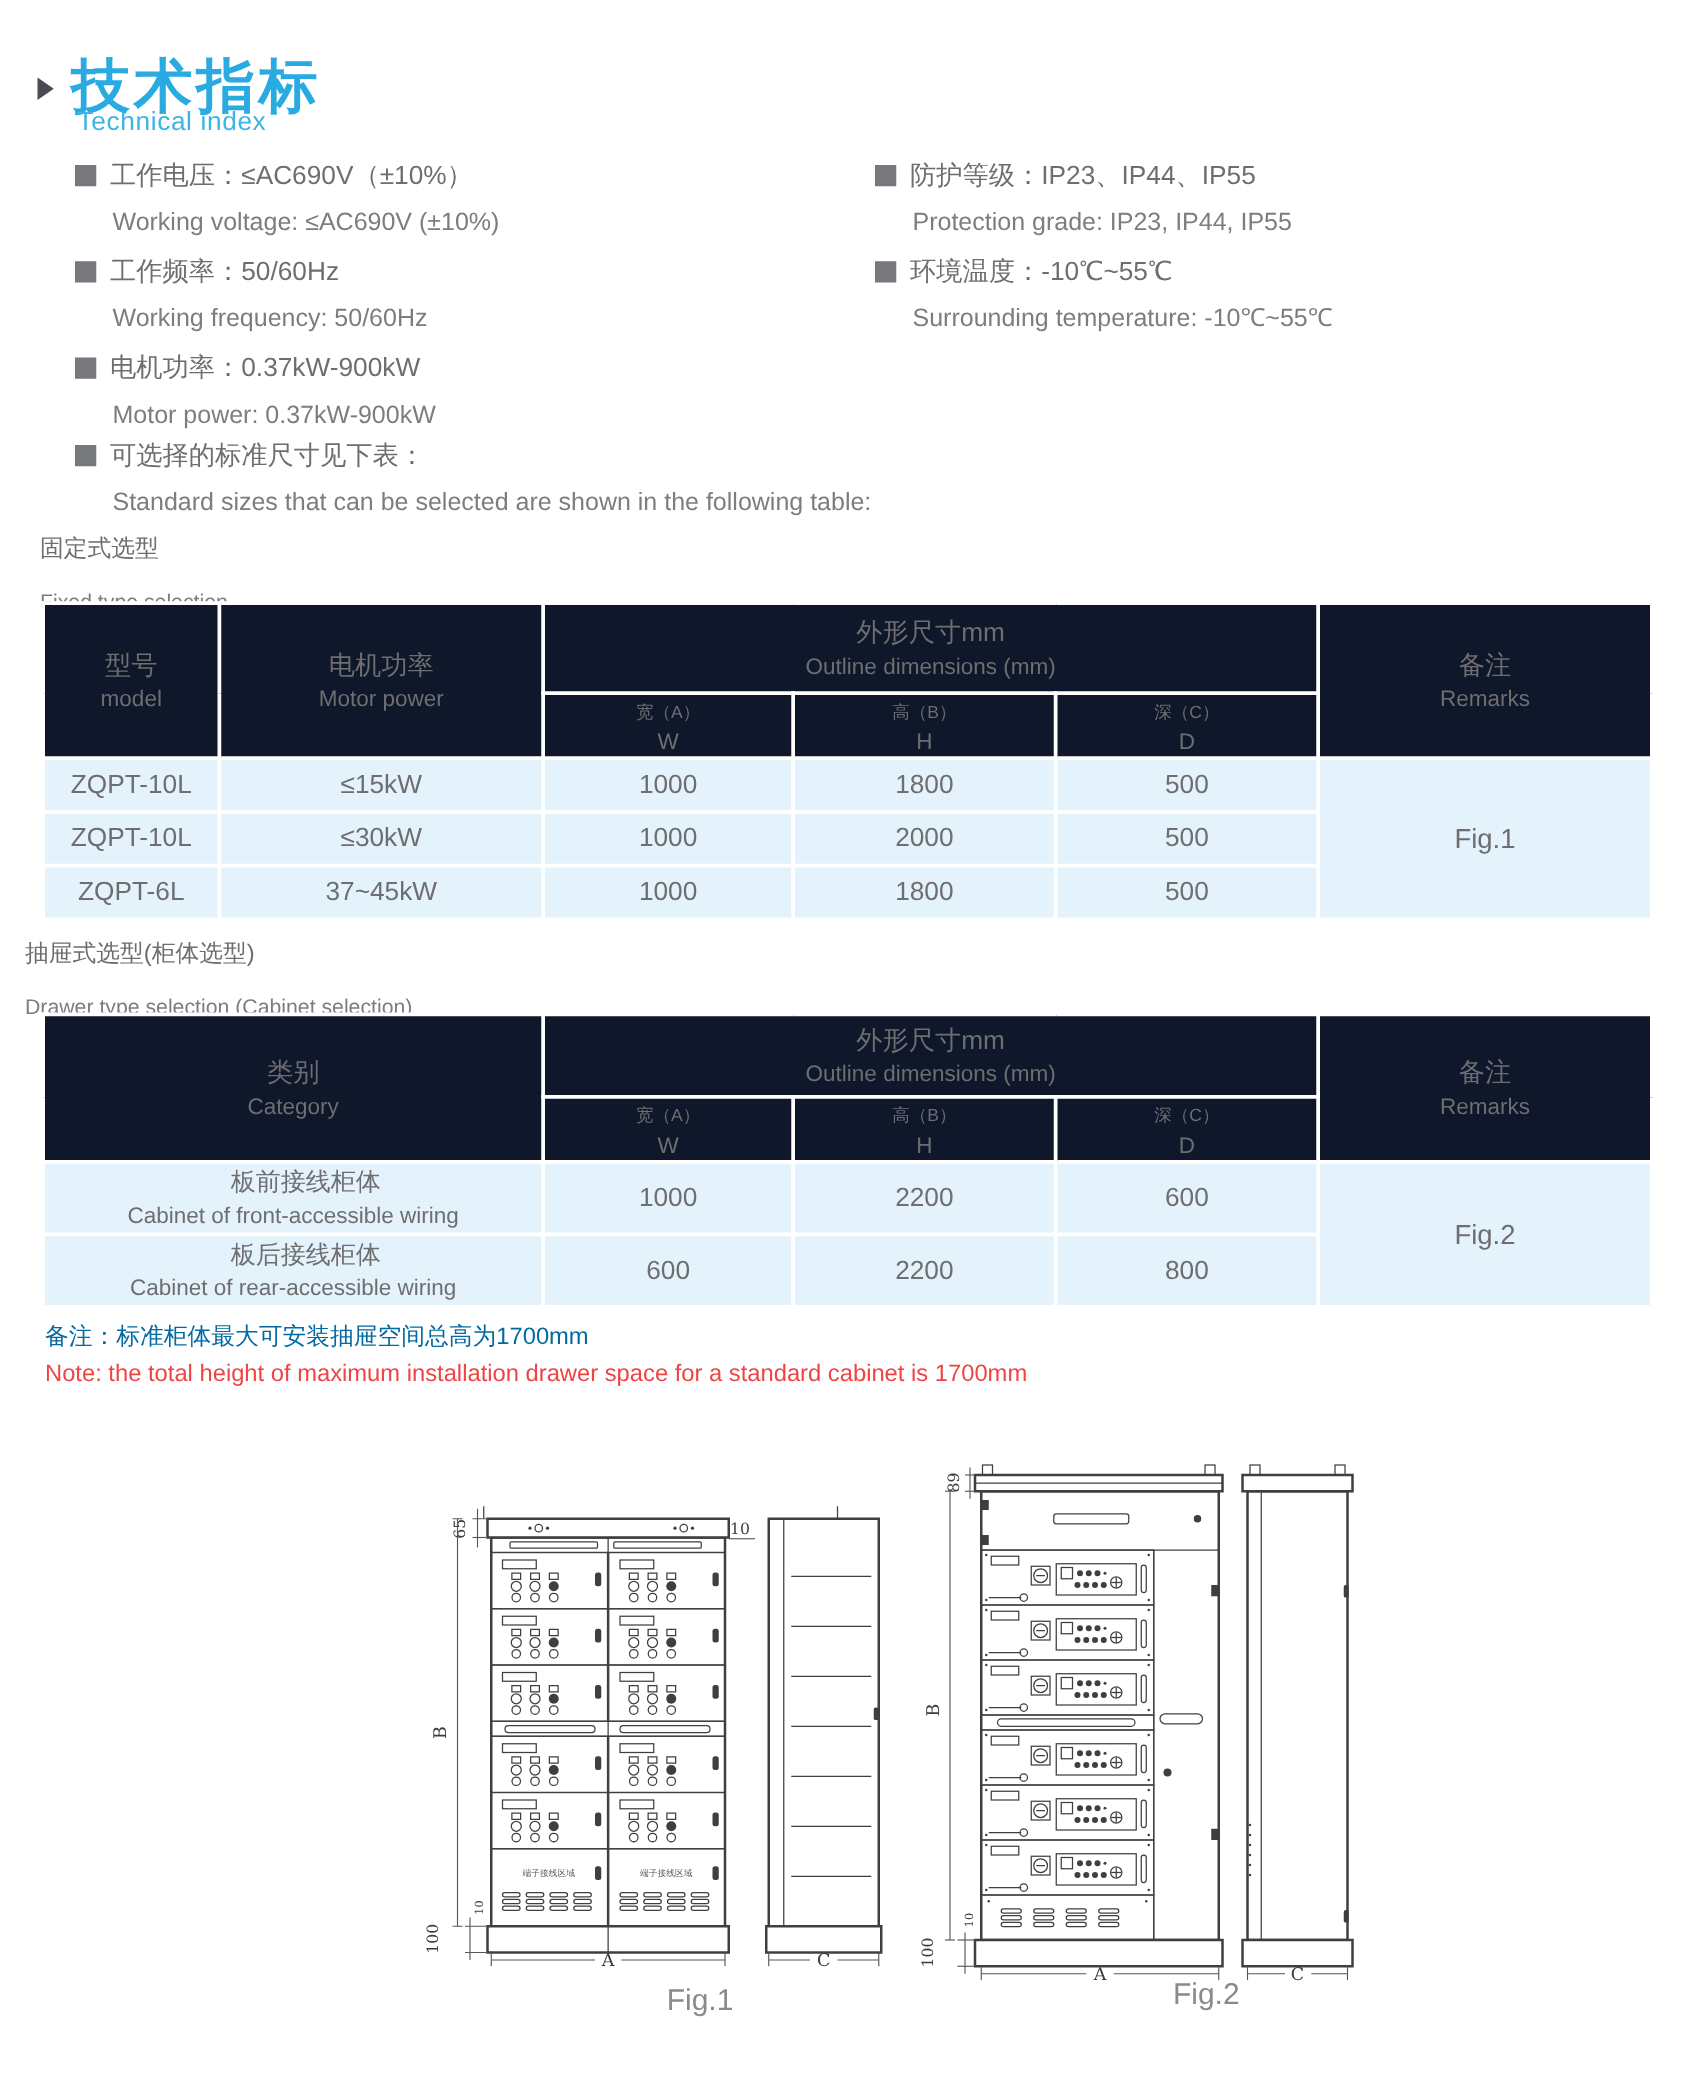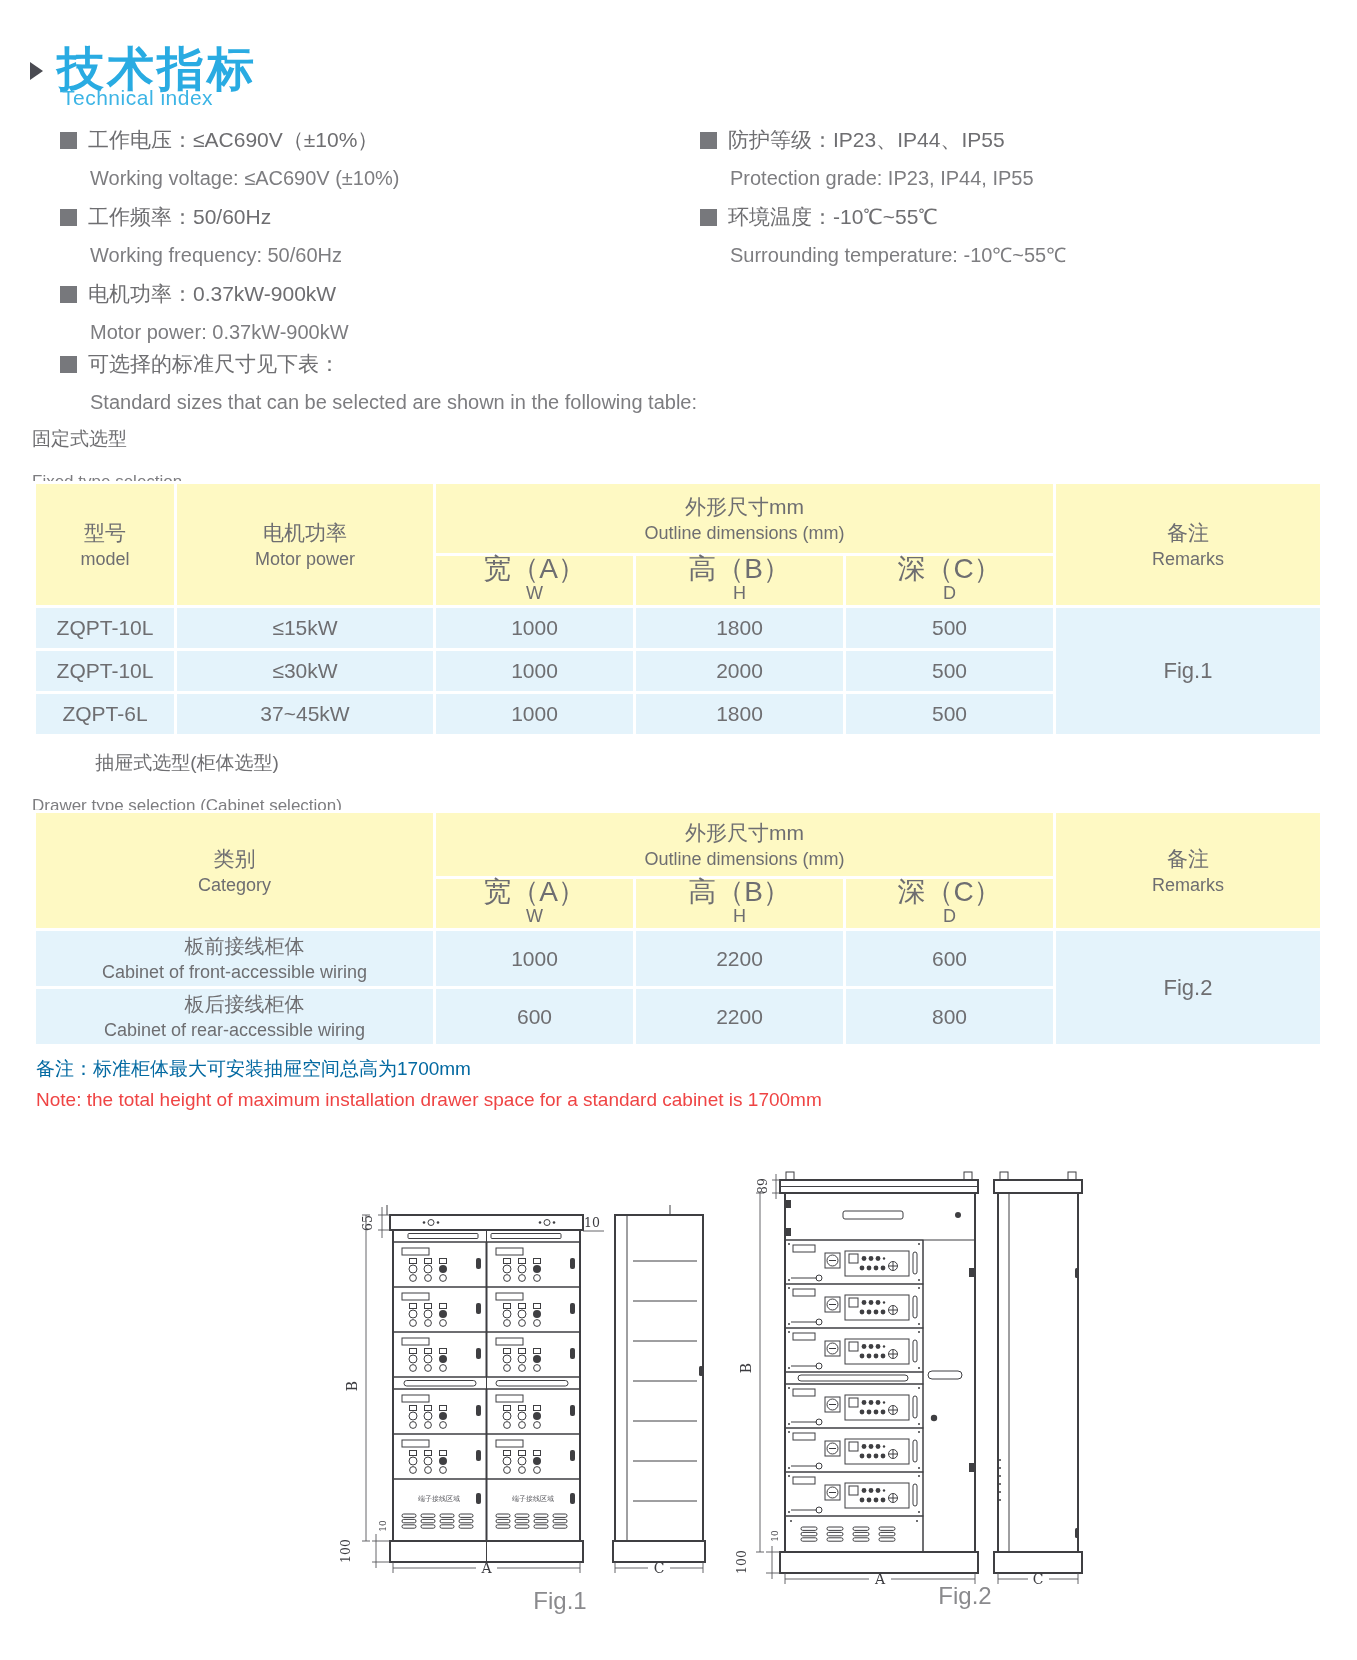--- a/index.html
+++ b/index.html
@@ -20,25 +20,25 @@
   .spec-zh{font-size:21px;color:#6e6e71;display:flex;align-items:center;height:24px;margin-bottom:14px;}
   .spec-en{font-size:20px;color:#7d7d80;margin:0 0 15px 30px;height:24px;line-height:24px;}
   .sq{display:inline-block;width:17px;height:17px;background:#77787c;margin-right:11px;flex:0 0 auto;}
   .intro{left:60px;top:352px;}
   
   .sec-zh{font-size:19px;color:#6e6e71;}
   .sec-en{font-size:17px;color:#7d7d80;margin-top:20px;}
   
   table{border-collapse:collapse;table-layout:fixed;width:1287px;}
   th,td{border:3px solid #ffffff;text-align:center;vertical-align:middle;padding:0;font-weight:normal;}
-  thead th{background:#fef9c3;color:#6e6e71;}
+  thead th{background:#0f172a;color:#6e6e71;}
   tbody td{background:#e4f3fb;color:#6e6e71;font-size:21px;}
   .hzh{font-size:21px;line-height:28px;}
   .hen{font-size:18px;line-height:24px;}
-  .shzh{font-size:28px;line-height:26px;}
+  .shzh{font-size:14px;line-height:26px;}
   .shen{font-size:18px;line-height:23px;}
   .cat-zh{font-size:20px;line-height:27px;margin-left:20px;}
   .cat-en{font-size:18px;line-height:24px;}
   .remark-cell{font-size:22px;}
   
   .note-zh{font-size:19px;color:#0369a1;}
   .note-en{font-size:19px;color:#ef4444;margin-top:7px;}
   
   .c{fill:none;stroke:#3f3f42;stroke-width:1;}
   .c2{fill:#ffffff;stroke:#3f3f42;stroke-width:2;}
@@ -166,21 +166,21 @@
     <tr style="height:43px;">
       <td>ZQPT-6L</td>
       <td>37~45kW</td>
       <td>1000</td>
       <td>1800</td>
       <td>500</td>
     </tr>
   </tbody>
 </table>
 
-<div class="abs" style="left:32px;top:750px;text-align:center;">
+<div class="abs" style="left:20px;top:750px;">
   <div class="sec-zh">抽屉式选型(柜体选型)</div>
   <div class="sec-en">Drawer type selection (Cabinet selection)</div>
 </div>
 
 <table class="abs" style="left:33px;top:810px;">
   <colgroup>
       <col style="width:400px">
       <col style="width:200px">
       <col style="width:210px">
       <col style="width:210px">

